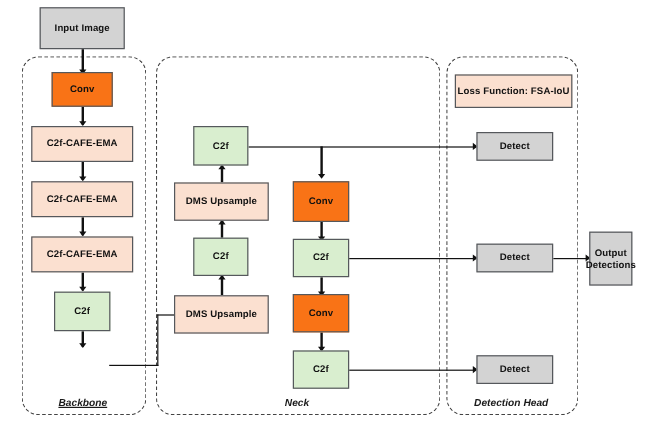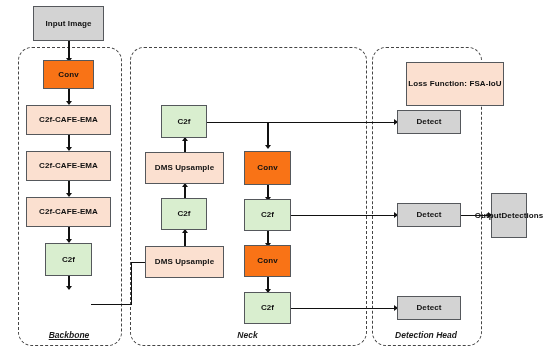--- a/index.html
+++ b/index.html
@@ -136,39 +136,39 @@
   <div class="arrow arrow-right" style="left:394px;top:212.2px;"></div>
 
   <div class="edge edge-h" style="left:290px;top:308px;width:107px;"></div>
   <div class="arrow arrow-right" style="left:394px;top:305.2px;"></div>
 
   <div class="edge edge-h" style="left:461px;top:215px;width:30px;"></div>
   <div class="arrow arrow-right" style="left:488px;top:212.2px;"></div>
 
   <div class="node n-gray" style="left:33px;top:6px;width:71px;height:35px;">Input Image</div>
 
-  <div class="node n-gray" style="left:491px;top:193px;width:36px;height:45px;flex-direction:row;">
+  <div class="node n-gray" style="left:491px;top:193px;width:36px;height:45px;flex-direction:column;">
     <span>Output</span>
     <span>Detections</span>
   </div>
 
   <div class="node n-blue" style="left:43px;top:60px;width:51px;height:29px;">Conv</div>
   <div class="node n-peach" style="left:26px;top:105px;width:85px;height:30px;">C2f-CAFE-EMA</div>
   <div class="node n-peach" style="left:26px;top:151px;width:85px;height:30px;">C2f-CAFE-EMA</div>
   <div class="node n-peach" style="left:26px;top:197px;width:85px;height:30px;">C2f-CAFE-EMA</div>
   <div class="node n-green" style="left:45px;top:243px;width:47px;height:33px;">C2f</div>
 
   <div class="node n-green" style="left:161px;top:105px;width:46px;height:33px;">C2f</div>
   <div class="node n-peach" style="left:145px;top:152px;width:79px;height:32px;">DMS Upsample</div>
   <div class="node n-green" style="left:161px;top:198px;width:46px;height:32px;">C2f</div>
   <div class="node n-peach" style="left:145px;top:246px;width:79px;height:32px;">DMS Upsample</div>
 
   <div class="node n-blue" style="left:244px;top:151px;width:47px;height:34px;">Conv</div>
   <div class="node n-green" style="left:244px;top:199px;width:47px;height:32px;">C2f</div>
   <div class="node n-blue" style="left:244px;top:245px;width:47px;height:32px;">Conv</div>
   <div class="node n-green" style="left:244px;top:292px;width:47px;height:32px;">C2f</div>
 
-  <div class="node n-peach" style="left:379px;top:62px;width:98px;height:44px;margin-left:27px;">Loss Function: FSA-IoU</div>
+  <div class="node n-peach" style="left:379px;top:62px;width:98px;height:28px;">Loss Function: FSA-IoU</div>
   <div class="node n-gray" style="left:397px;top:110px;width:64px;height:24px;">Detect</div>
   <div class="node n-gray" style="left:397px;top:203px;width:64px;height:24px;">Detect</div>
   <div class="node n-gray" style="left:397px;top:296px;width:64px;height:24px;">Detect</div>
 
 </div>
 
 </body></html>

